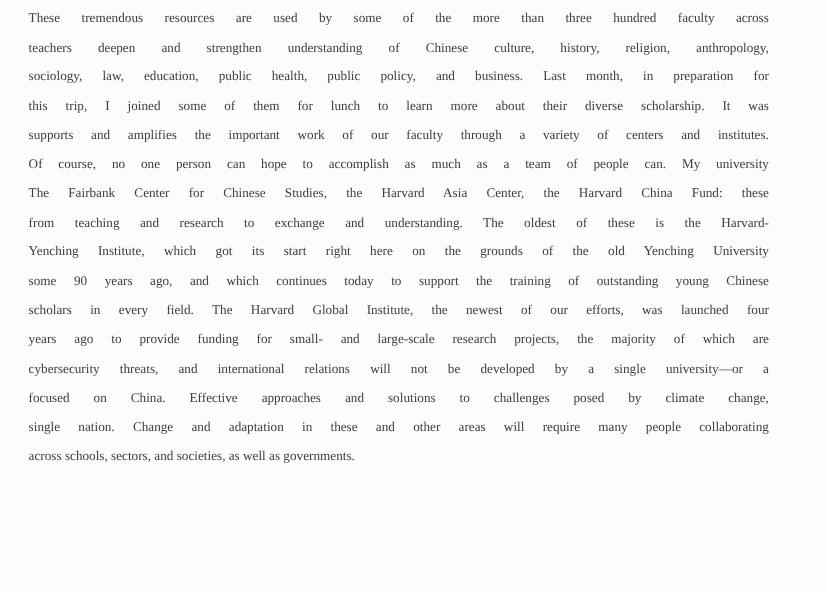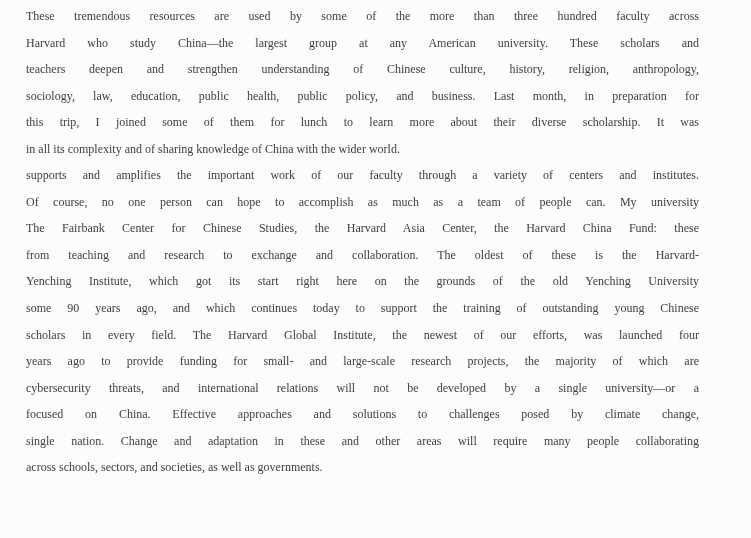--- a/index.html
+++ b/index.html
@@ -43,31 +43,29 @@
     -moz-text-align-last: left;
   }
 </style>
 </head>
 <body>
 
 <div class="page">
   <div class="text-block">
       <div class="paragraph">
         <div class="line">These tremendous resources are used by some of the more than three hundred faculty across</div>
-        <div class="line">Harvard who study China—the largest group at any American university. These scholars and</div>
         <div class="line">teachers deepen and strengthen understanding of Chinese culture, history, religion, anthropology,</div>
         <div class="line">sociology, law, education, public health, public policy, and business. Last month, in preparation for</div>
         <div class="line">this trip, I joined some of them for lunch to learn more about their diverse scholarship. It was</div>
-        <div class="line last">in all its complexity and of sharing knowledge of China with the wider world.</div>
       </div>
       <div class="paragraph">
         <div class="line">supports and amplifies the important work of our faculty through a variety of centers and institutes.</div>
         <div class="line">Of course, no one person can hope to accomplish as much as a team of people can. My university</div>
         <div class="line">The Fairbank Center for Chinese Studies, the Harvard Asia Center, the Harvard China Fund: these</div>
-        <div class="line">from teaching and research to exchange and collaboration. The oldest of these is the Harvard-</div>
+        <div class="line">from teaching and research to exchange and understanding. The oldest of these is the Harvard-</div>
         <div class="line">Yenching Institute, which got its start right here on the grounds of the old Yenching University</div>
         <div class="line">some 90 years ago, and which continues today to support the training of outstanding young Chinese</div>
         <div class="line">scholars in every field. The Harvard Global Institute, the newest of our efforts, was launched four</div>
         <div class="line">years ago to provide funding for small- and large-scale research projects, the majority of which are</div>
         <div class="line">cybersecurity threats, and international relations will not be developed by a single university—or a</div>
         <div class="line">focused on China. Effective approaches and solutions to challenges posed by climate change,</div>
         <div class="line">single nation. Change and adaptation in these and other areas will require many people collaborating</div>
         <div class="line last">across schools, sectors, and societies, as well as governments.</div>
       </div>
     </div>

